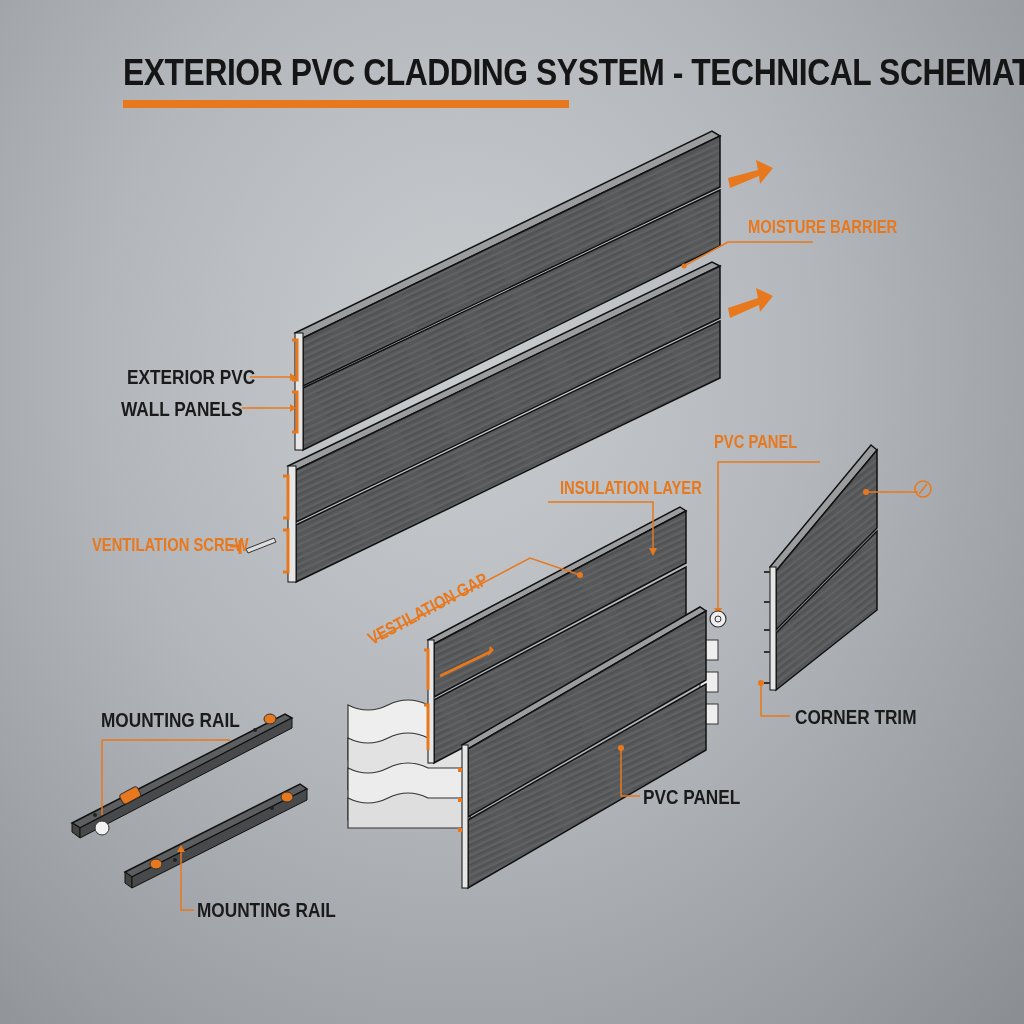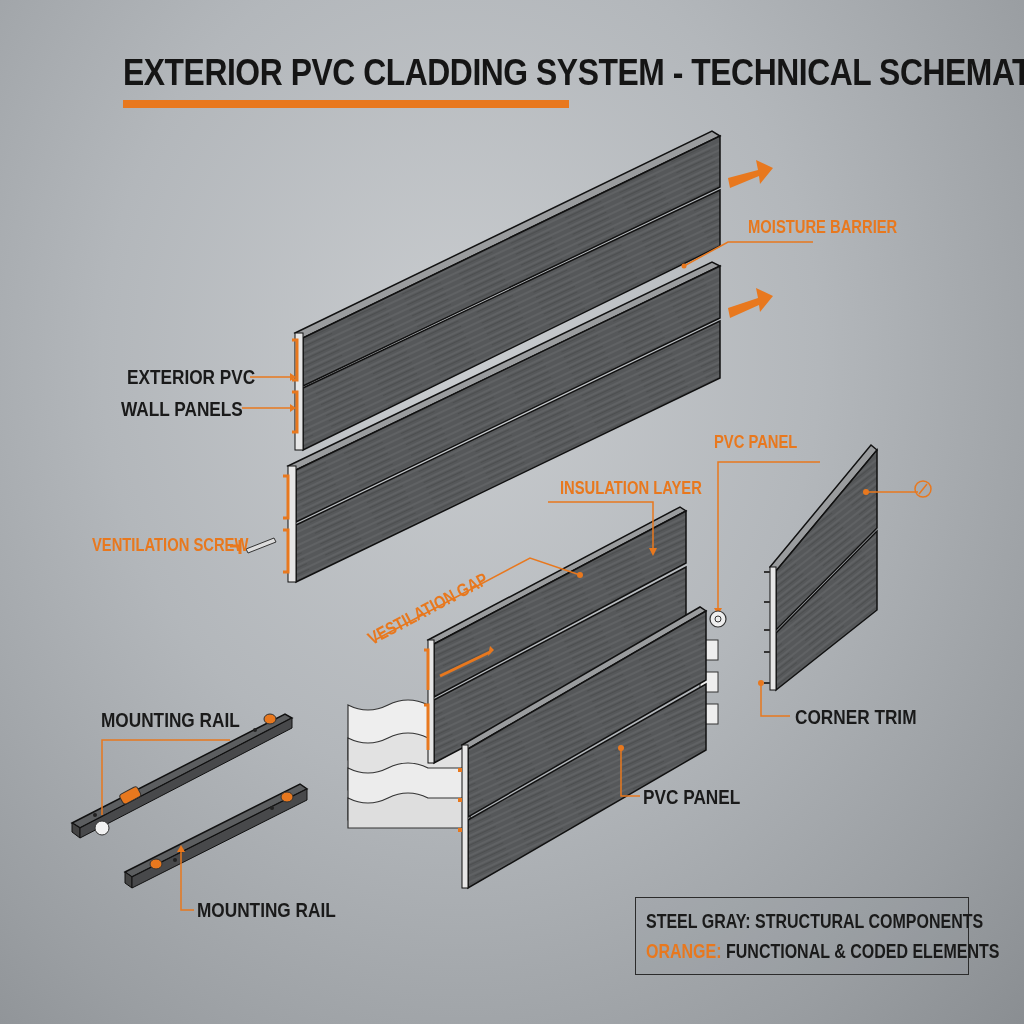--- a/index.html
+++ b/index.html
@@ -181,20 +181,14 @@
   <div class="lbl dark" style="left:121px; top:398px;">WALL PANELS</div>
   <div class="lbl orange" style="left:92px; top:536px;">VENTILATION SCREW</div>
   <div class="lbl orange" style="left:560px; top:479px;">INSULATION LAYER</div>
   <div class="lbl orange" style="left:365px; top:632px; transform:rotate(-28deg) scaleX(0.82);">VESTILATION GAP</div>
   <div class="lbl orange" style="left:714px; top:433px;">PVC PANEL</div>
   <div class="lbl dark" style="left:795px; top:706px;">CORNER TRIM</div>
   <div class="lbl dark" style="left:643px; top:786px;">PVC PANEL</div>
   <div class="lbl dark" style="left:101px; top:709px;">MOUNTING RAIL</div>
   <div class="lbl dark" style="left:197px; top:899px;">MOUNTING RAIL</div>
 
-  <div class="legend">
-    <div class="row" style="top:12px;">STEEL GRAY: STRUCTURAL COMPONENTS</div>
-    <div class="row" style="top:42px;">
-      <span class="hl">ORANGE:</span><span> FUNCTIONAL &amp; CODED ELEMENTS</span>
-    </div>
-  </div>
 
 </div>
 
 </body></html>

